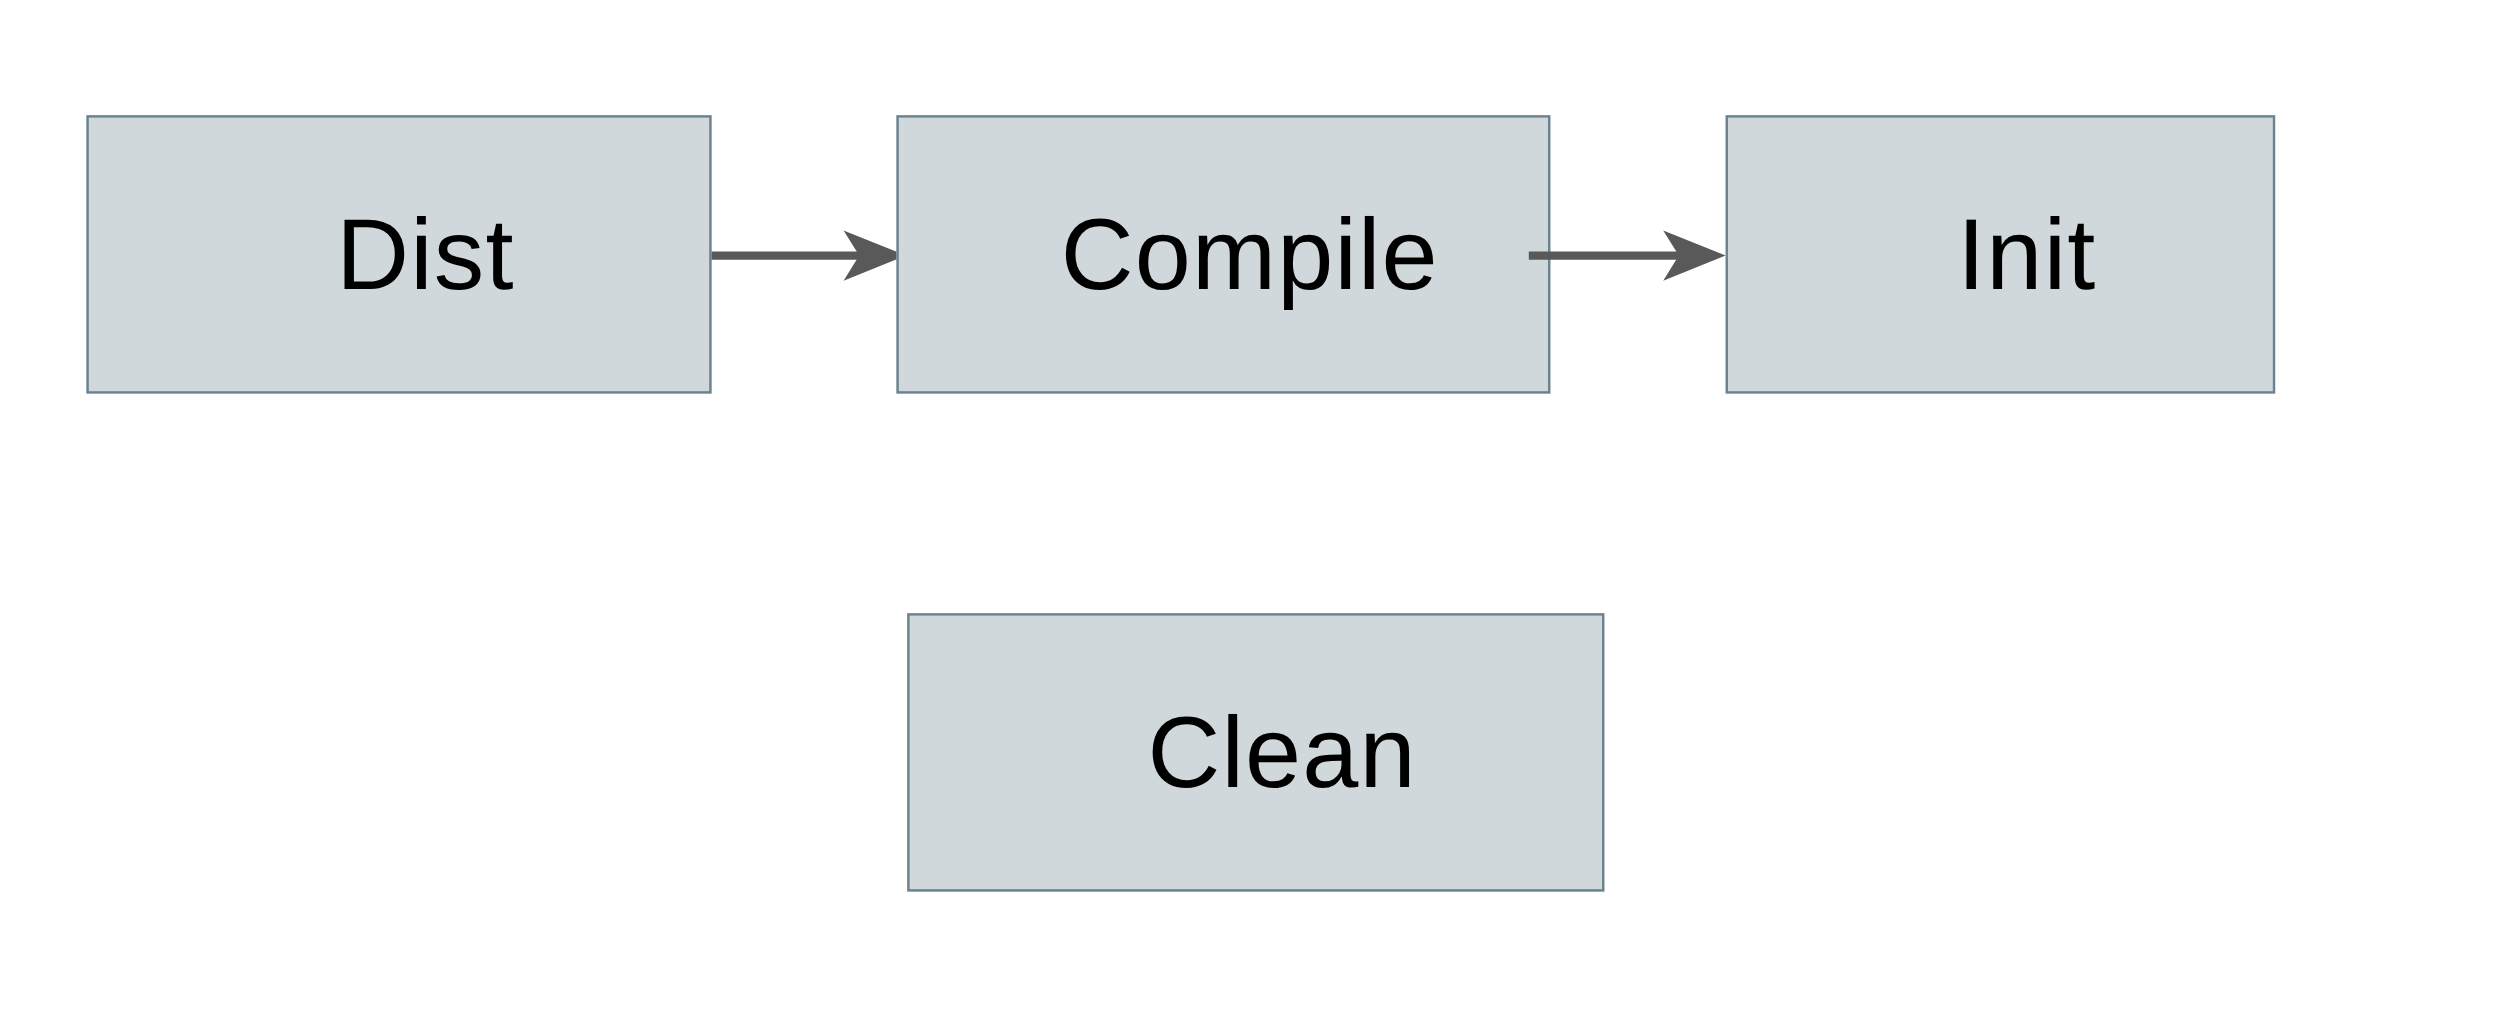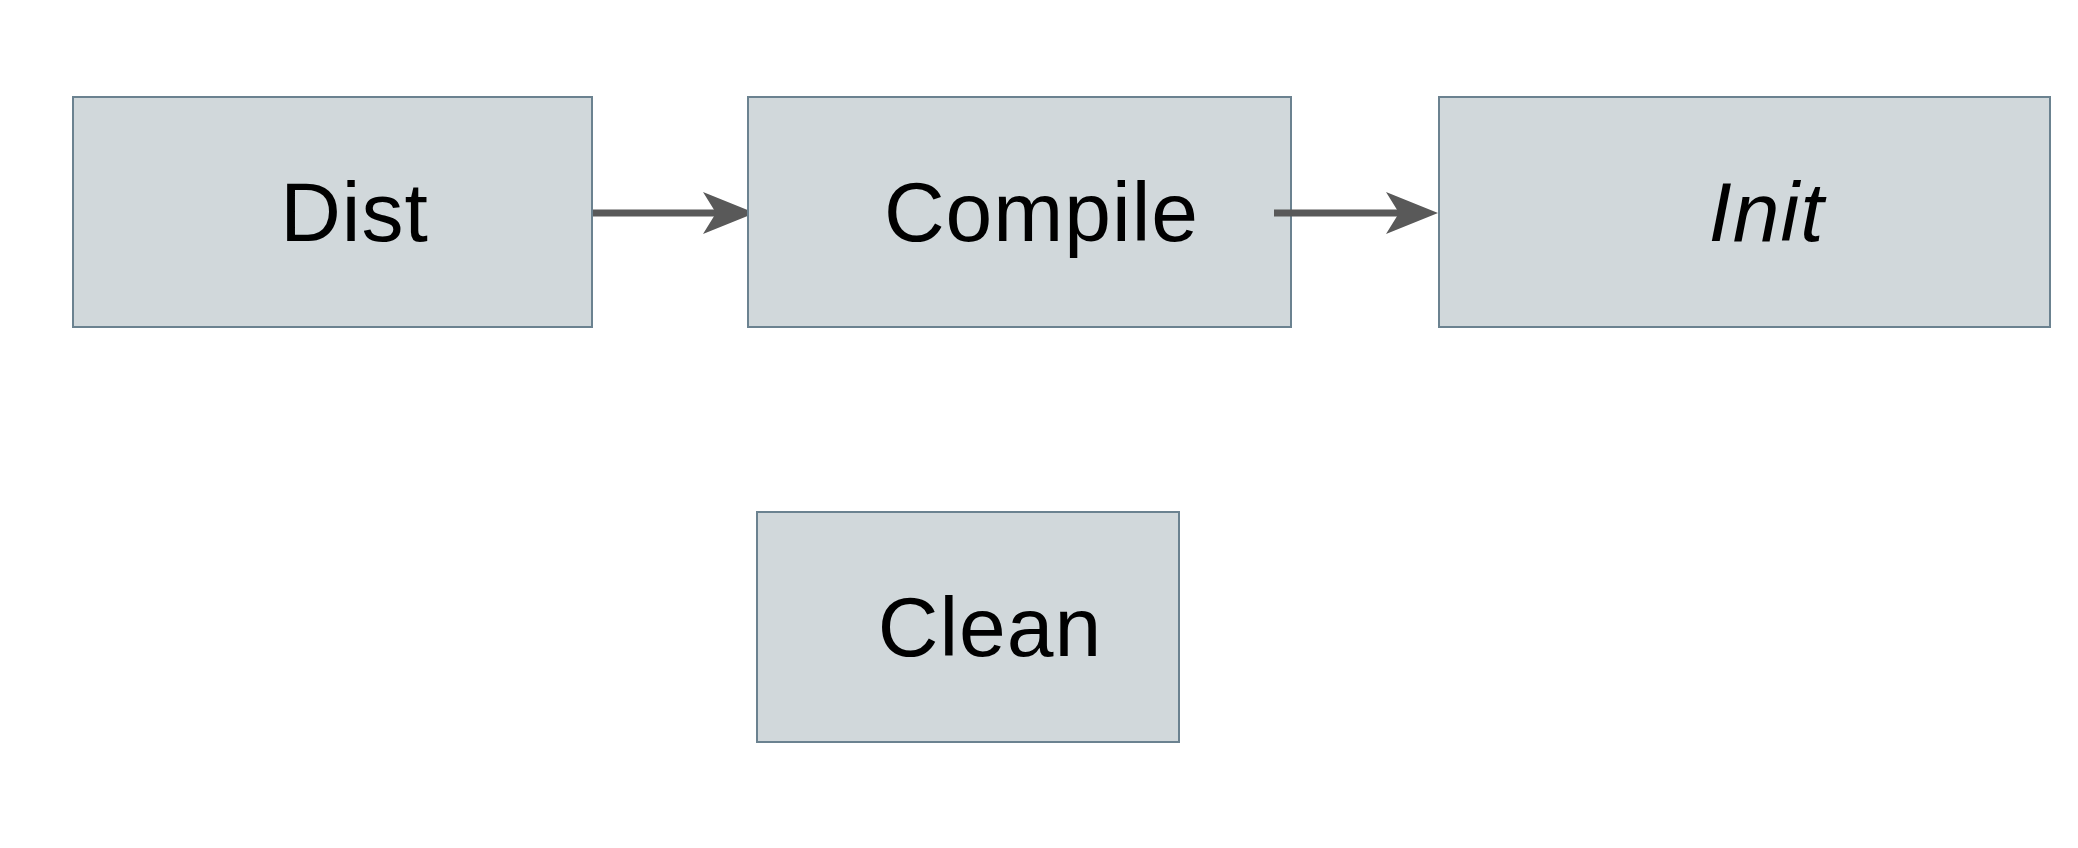--- a/index.html
+++ b/index.html
@@ -16,39 +16,39 @@
   body { background: var(--background); }
   .canvas {
     position: relative;
     width: 2078px;
     height: 848px;
     background: var(--background);
     overflow: hidden;
   }
   .node {
     position: absolute;
-    width: 424px;
+    width: 581px;
     height: 232px;
     background: var(--node-fill);
     border: 2px solid var(--node-border);
     display: flex;
     align-items: center;
     justify-content: center;
   }
   .node .label {
     font-size: 84px;
     font-weight: 400;
     color: var(--text);
     letter-spacing: 1px;
     white-space: nowrap;
     margin-left: 44px;
   }
   #node-dist    { left: 72px;   top: 96px;  width: 521px; }
   #node-compile { left: 747px;  top: 96px;  width: 545px; }
-  #node-init    { left: 1438px; top: 96px;  width: 613px; font-style: italic; }
+  #node-init    { left: 1438px; top: 96px;  width: 458px; }
   #node-clean   { left: 756px;  top: 511px; }
   .connector {
     position: absolute;
     display: block;
     overflow: visible;
   }
   #arrow-1 { left: 593px;  top: 191px; }
   #arrow-2 { left: 1274px; top: 191px; }
   .connector .shaft { stroke: var(--arrow); stroke-width: 7; }
   .connector .head  { fill: var(--arrow); }

